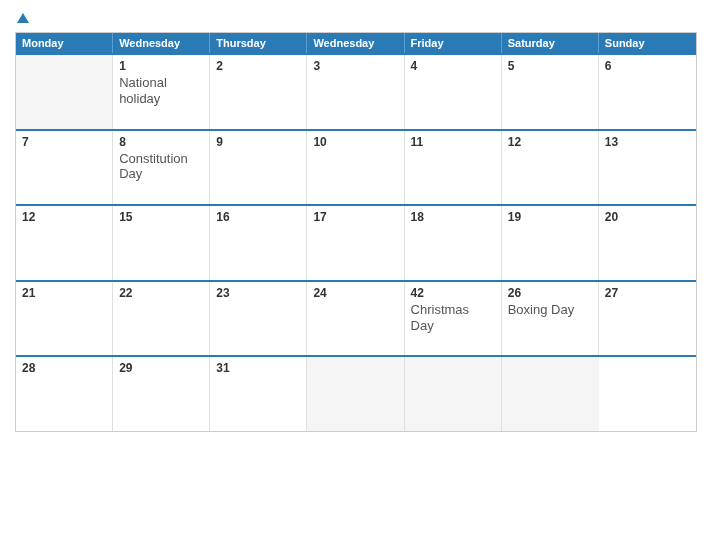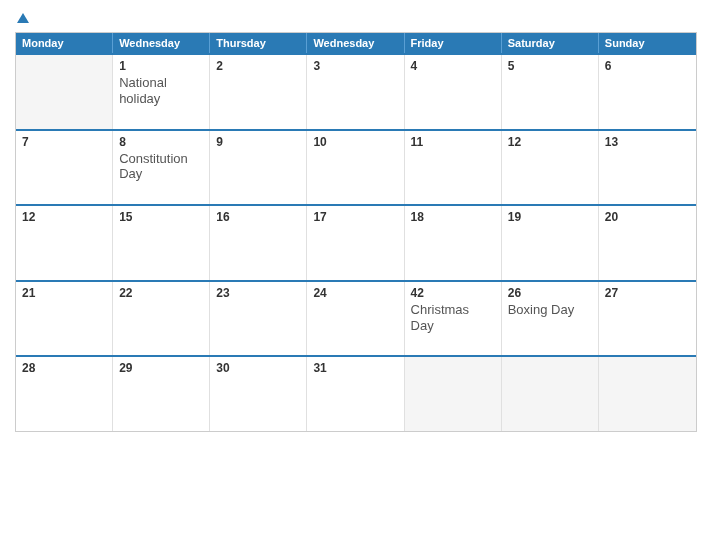--- a/index.html
+++ b/index.html
@@ -233,23 +233,20 @@
           </div>
         </div>
         <div class="cal-week">
           <div class="cal-cell">
             <span class="day-num">28</span>
           </div>
           <div class="cal-cell">
             <span class="day-num">29</span>
           </div>
           <div class="cal-cell">
-            <span class="day-num">30</span>
-          </div>
-          <div class="cal-cell">
             <span class="day-num">31</span>
           </div>
           <div class="cal-cell empty"></div>
           <div class="cal-cell empty"></div>
           <div class="cal-cell empty"></div>
         </div>
       </div>
   </div>
 </div>
 

